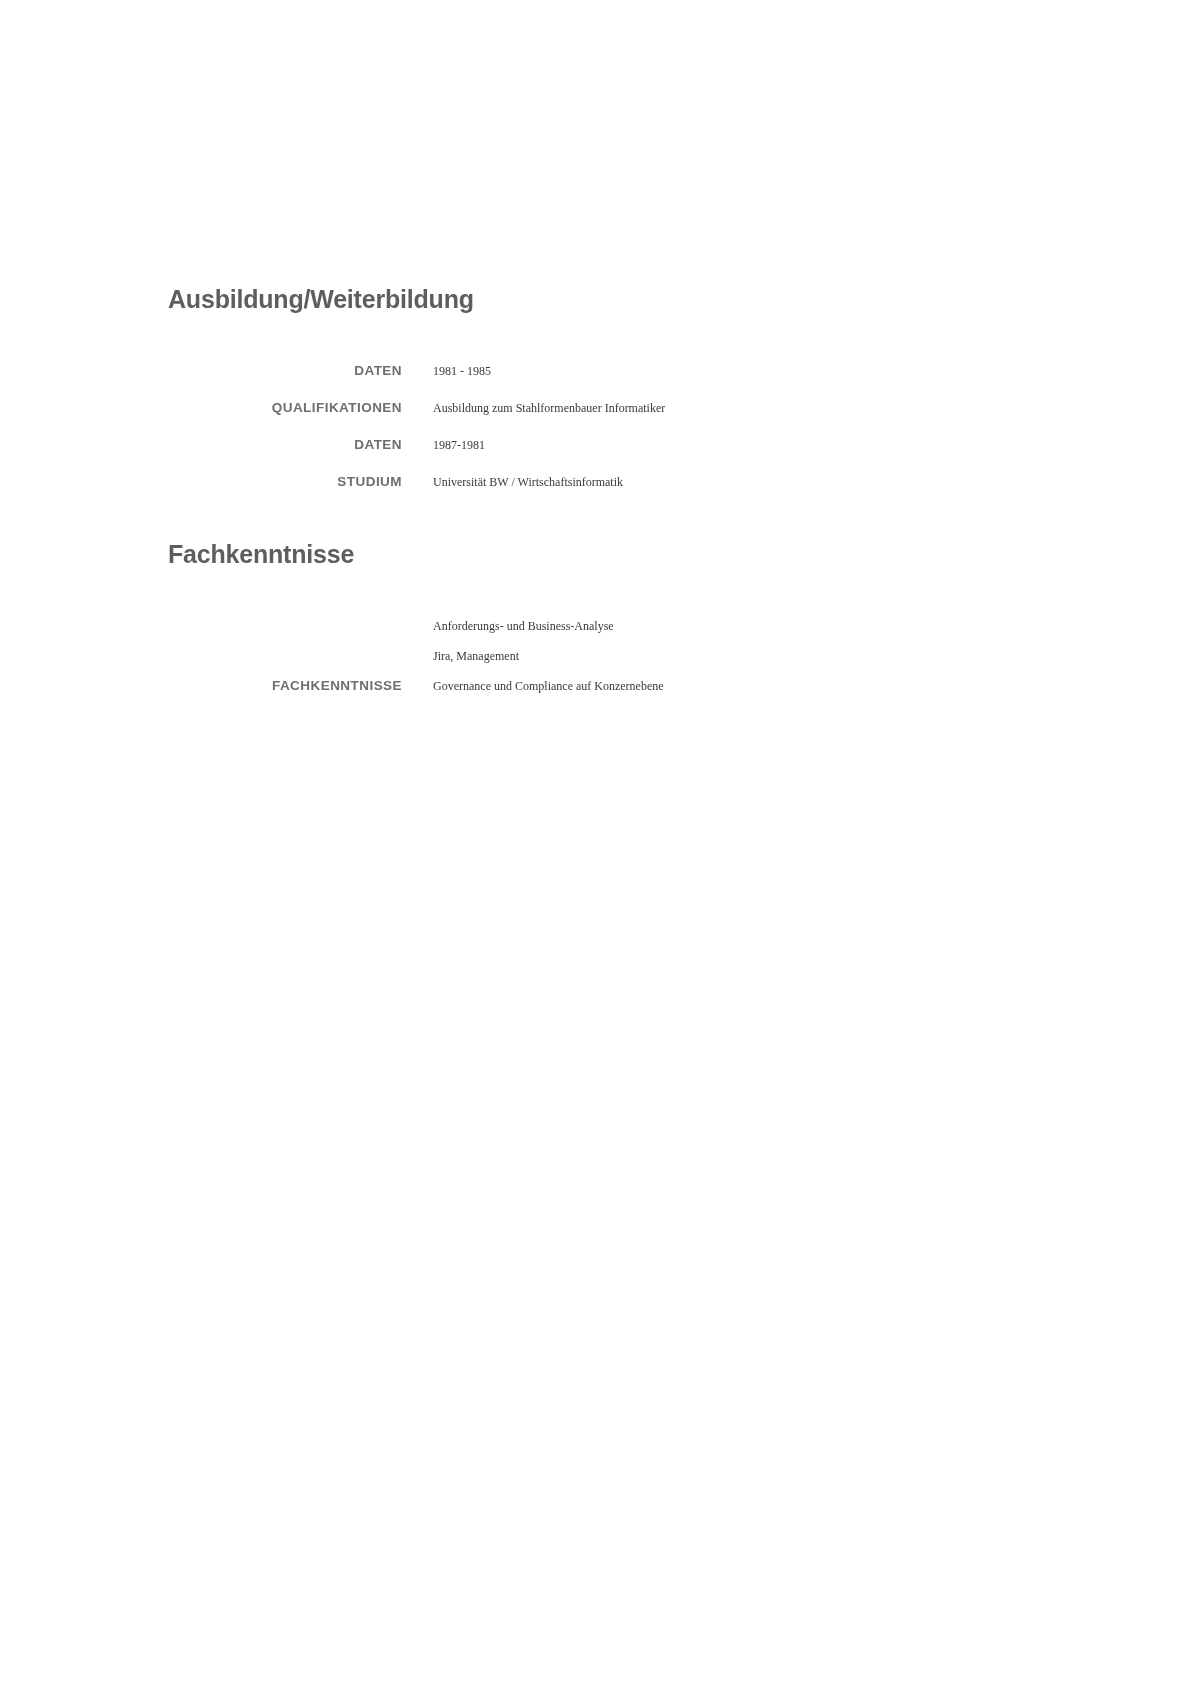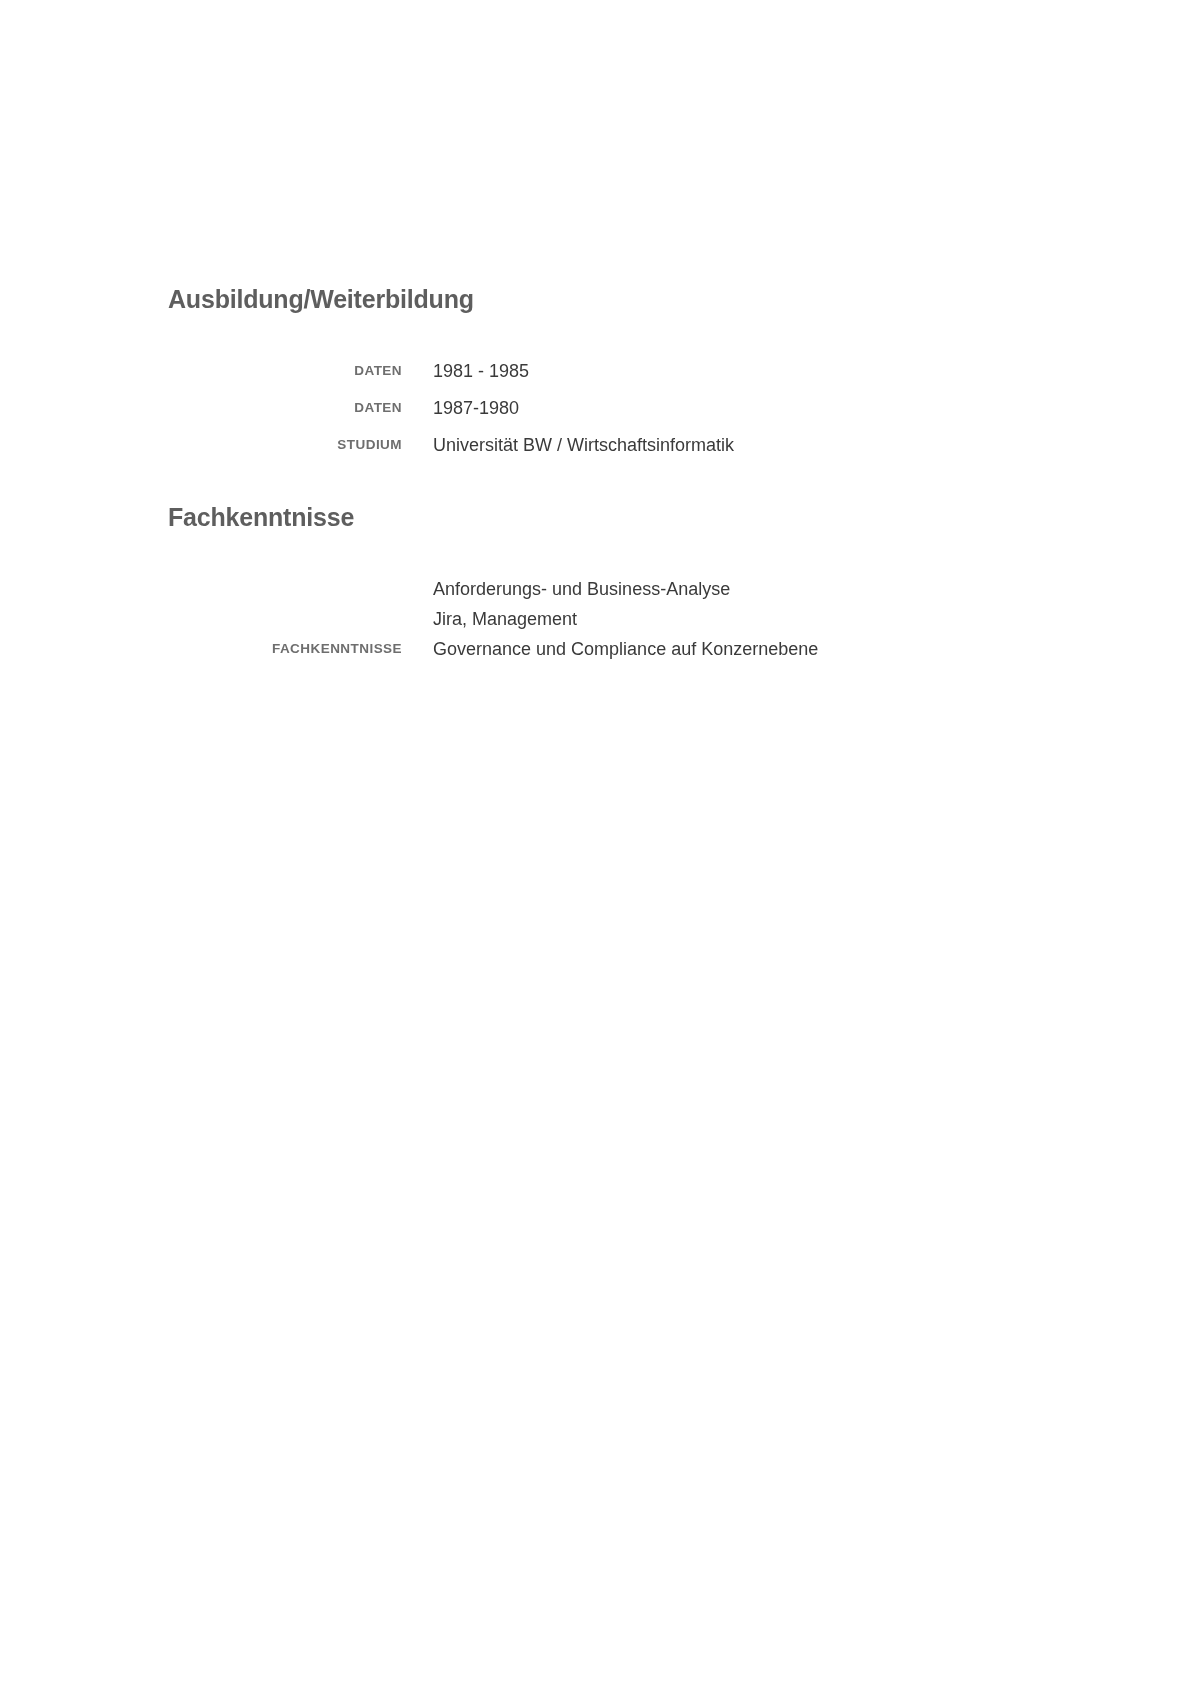--- a/index.html
+++ b/index.html
@@ -64,23 +64,24 @@
     font-size: 13.5px;
     font-weight: bold;
     letter-spacing: 0.45px;
     color: #6e6e6e;
     line-height: 30px;
     text-transform: uppercase;
   }
 
   .row-value {
     flex: 1 1 auto;
-    font-size: 18px;
+    font-size: 12px;
     color: #3a3a3a;
     line-height: 30px;
+    font-family: Liberation Serif, serif;
   }
 
   .row-value .line {
     display: block;
     white-space: nowrap;
   }
 
   .spacer-lg {
     height: 36px;
   }
@@ -96,25 +97,31 @@
 
       <div class="rows">
 
         <div class="row">
           <div class="row-label">DATEN</div>
           <div class="row-value">
             <span class="line">1981 - 1985</span>
           </div>
         </div>
 
+        <div class="row">
+          <div class="row-label">QUALIFIKATIONEN</div>
+          <div class="row-value">
+            <span class="line">Ausbildung zum Stahlformenbauer Informatiker</span>
+          </div>
+        </div>
 
         <div class="row">
           <div class="row-label">DATEN</div>
           <div class="row-value">
-            <span class="line">1987-1980</span>
+            <span class="line">1987-1981</span>
           </div>
         </div>
 
         <div class="row">
           <div class="row-label">STUDIUM</div>
           <div class="row-value">
             <span class="line">Universität BW / Wirtschaftsinformatik</span>
           </div>
         </div>
 

